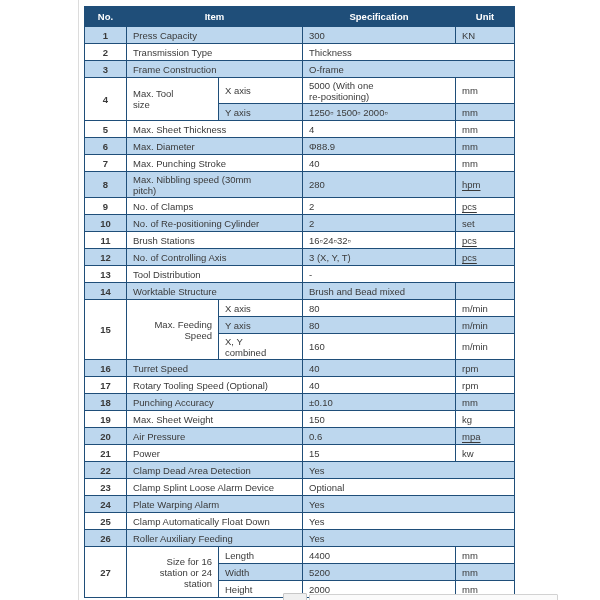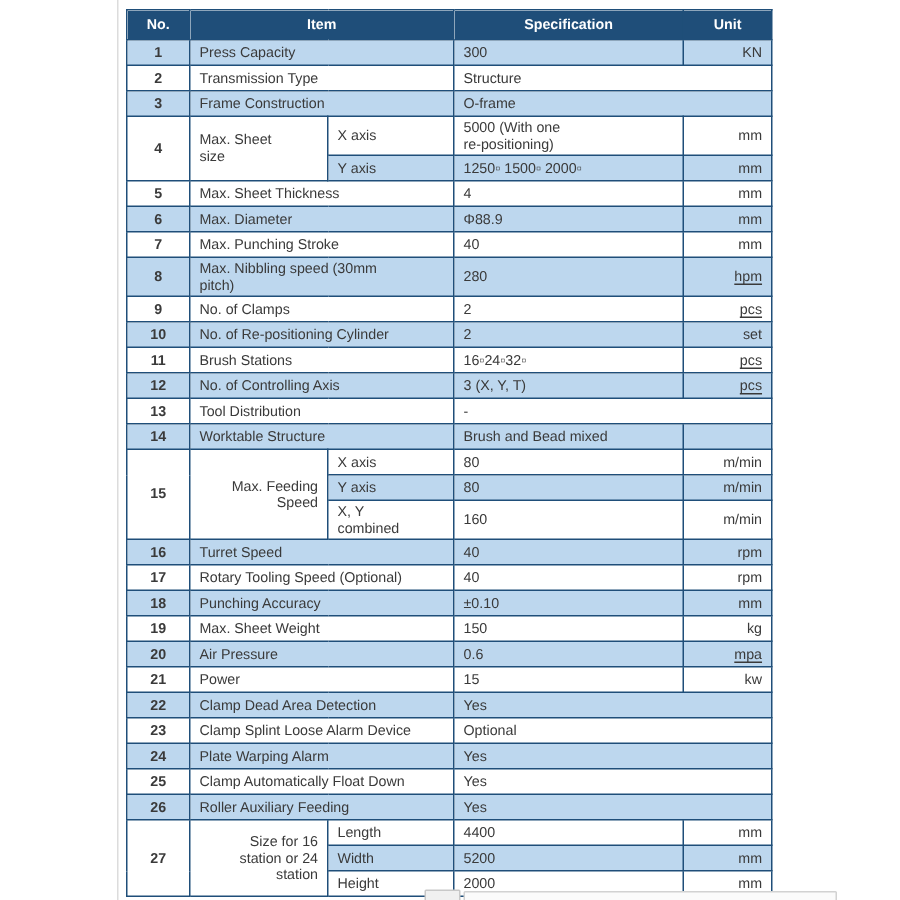--- a/index.html
+++ b/index.html
@@ -24,21 +24,21 @@
   thead tr { height: 20px; }
   tbody tr { height: 17px; }
   tbody tr.tall { height: 26px; }
   th {
     background: #1f4e79; color: #ffffff; font-weight: bold; text-align: center;
   }
   tr.shade td { background: #bdd7ee; }
   td.no { text-align: center; font-weight: bold; padding: 1px 2px; }
   td.item, td.sub, td.spec-c { text-align: left; white-space: pre-line; }
   td.item.center { text-align: right; }
-  td.unit { text-align: right; padding: 1px 2px; }
+  td.unit { text-align: left; padding: 1px 2px; }
   td.thick-bottom { border-bottom-width: 2px; }
   .misspelled {
     text-decoration-line: underline;
     text-decoration-style: wavy;
     text-decoration-color: #ff2a2a;
     text-decoration-thickness: 1px;
     text-underline-offset: 2px;
     text-decoration: underline;
   }
   .hscroll-button {
@@ -75,30 +75,30 @@
     <tbody id="tbody">
         <tr class="shade">
           <td class="no">1</td>
           <td class="item" colspan="2">Press Capacity</td>
           <td class="spec-c thick-bottom">300</td>
           <td class="unit"><span>KN</span></td>
         </tr>
         <tr>
           <td class="no">2</td>
           <td class="item" colspan="2">Transmission Type</td>
-          <td class="spec-c" colspan="2">Structure</td>
+          <td class="spec-c" colspan="2">Thickness</td>
         </tr>
         <tr class="shade">
           <td class="no">3</td>
           <td class="item" colspan="2">Frame Construction</td>
           <td class="spec-c" colspan="2">O-frame</td>
         </tr>
         <tr class="tall">
           <td class="no" rowspan="2">4</td>
-          <td class="item" rowspan="2">Max. Sheet
+          <td class="item" rowspan="2">Max. Tool
 size</td>
           <td class="sub">X axis</td>
           <td class="spec-c">5000 (With one
 re-positioning)</td>
           <td class="unit"><span>mm</span></td>
         </tr>
         <tr class="shade">
           <td class="sub">Y axis</td>
           <td class="spec-c">1250▫ 1500▫ 2000▫</td>
           <td class="unit"><span>mm</span></td>

